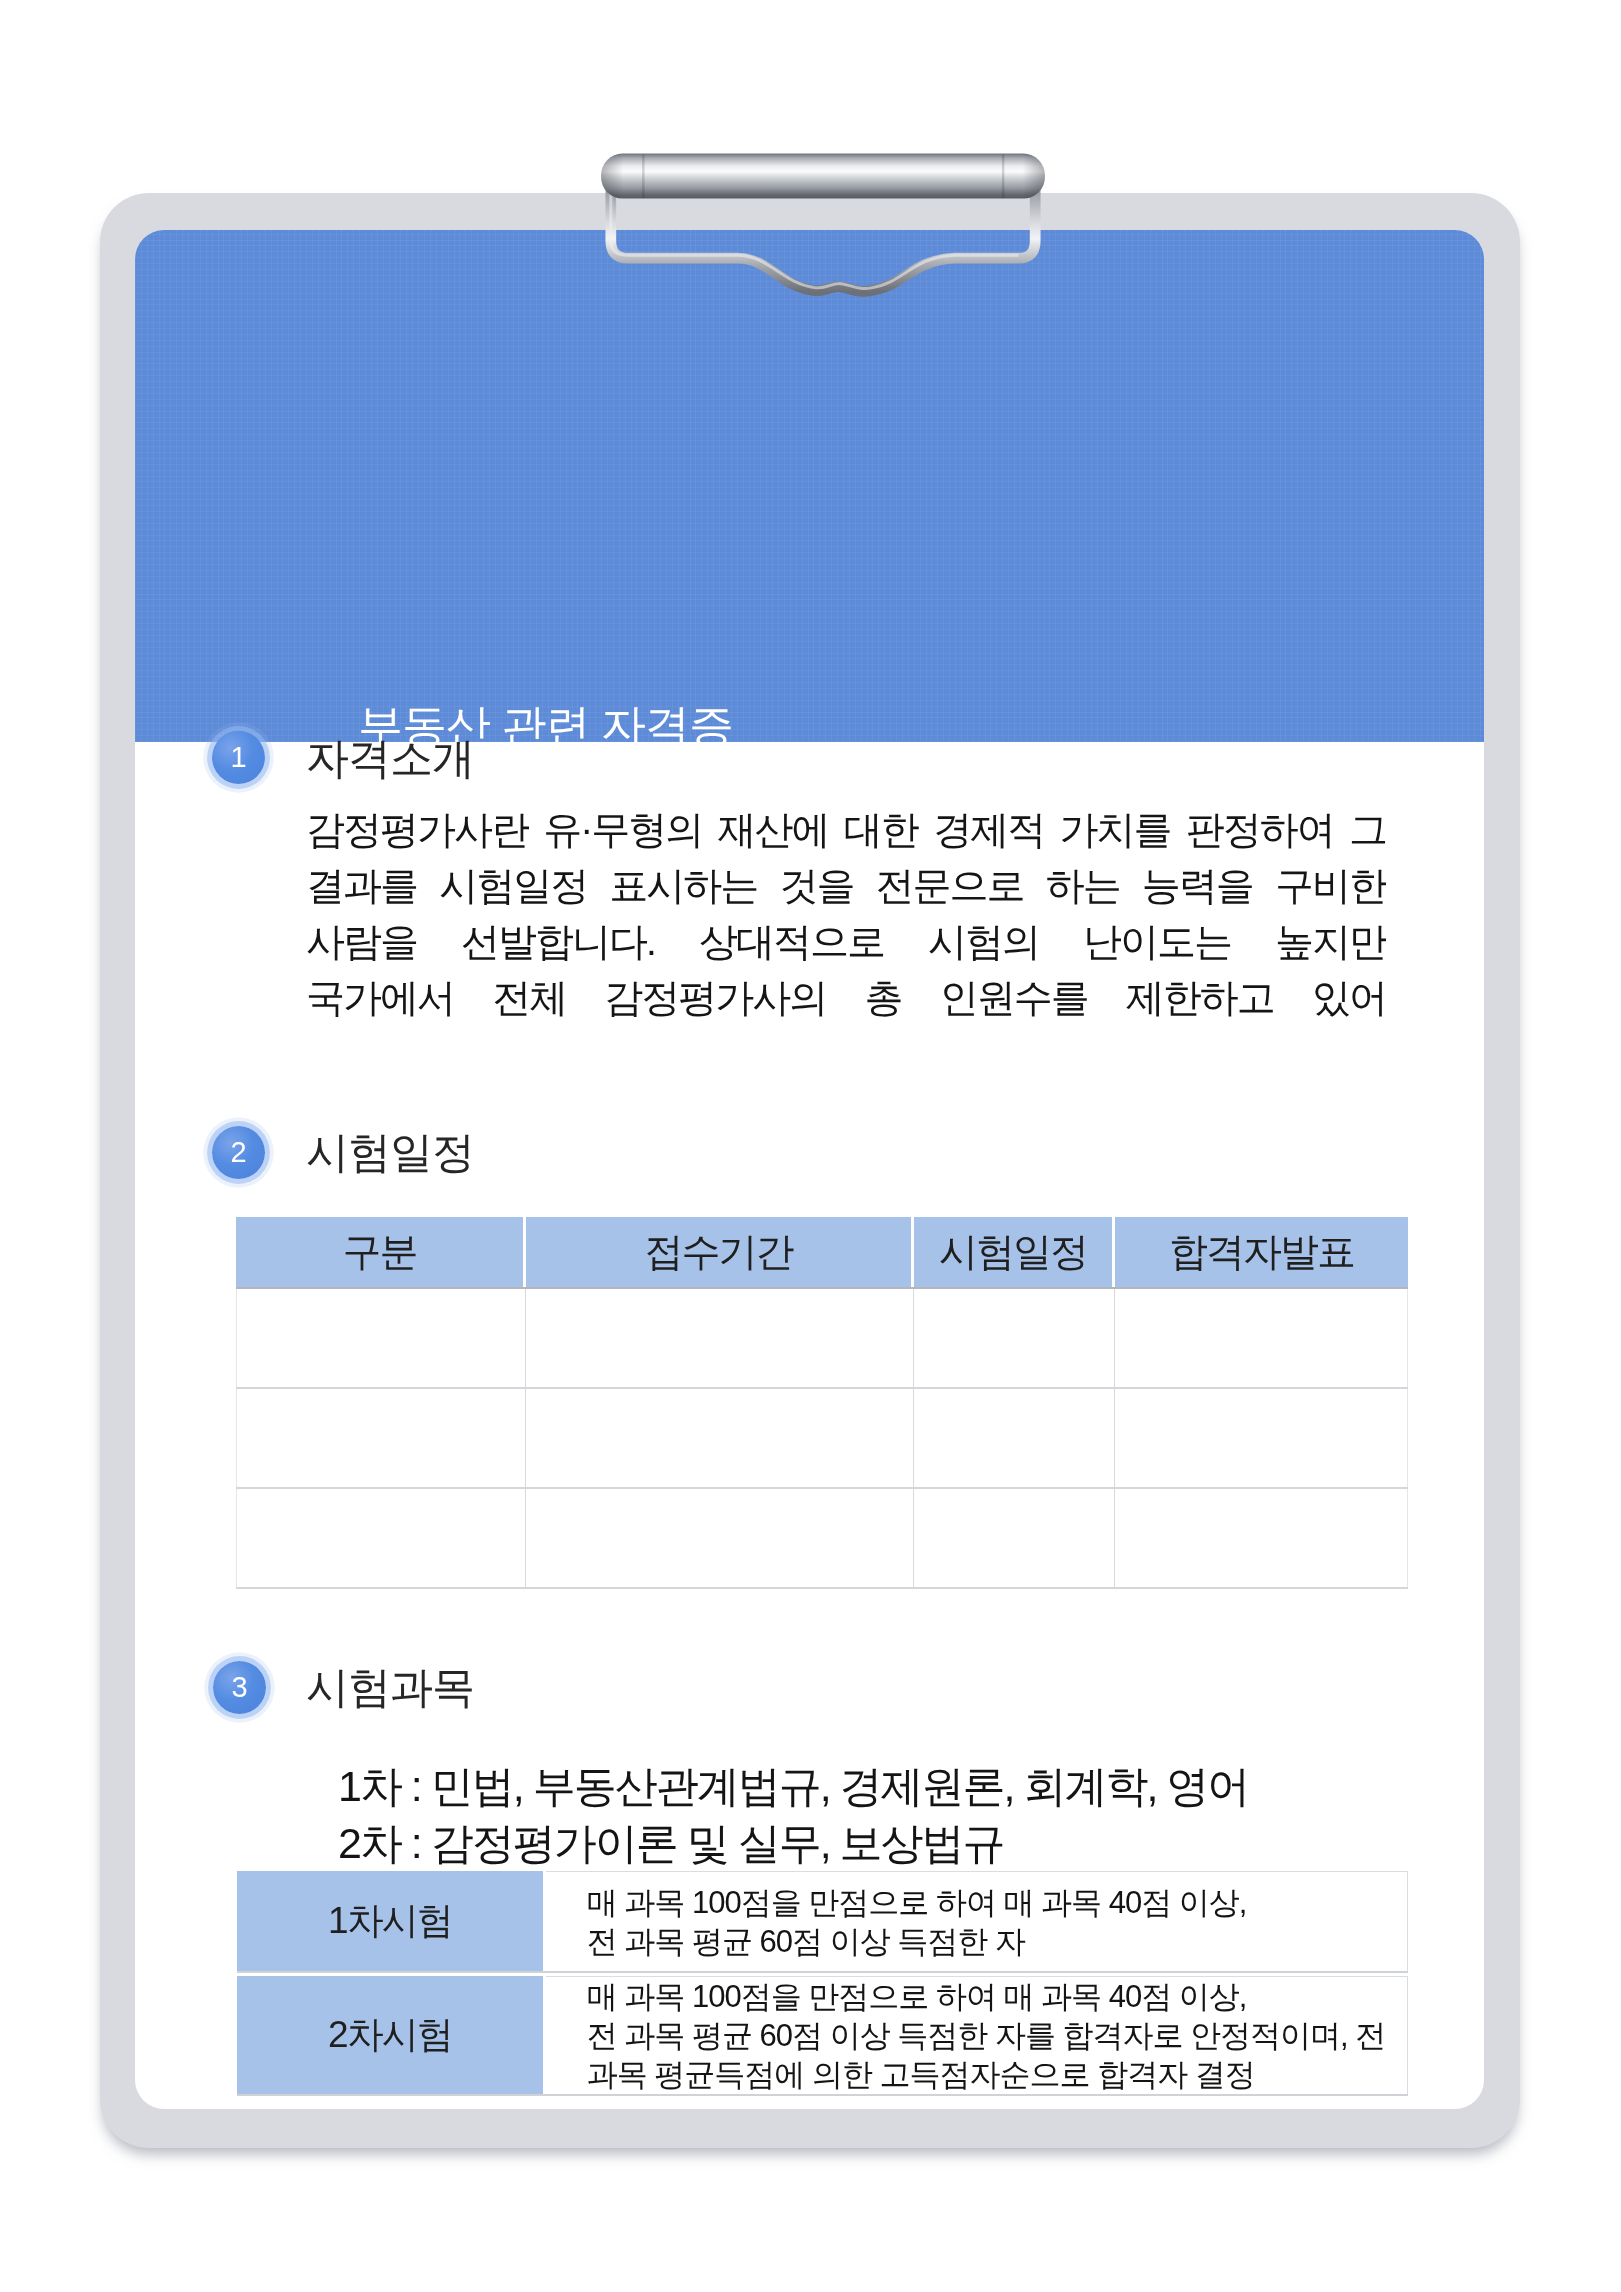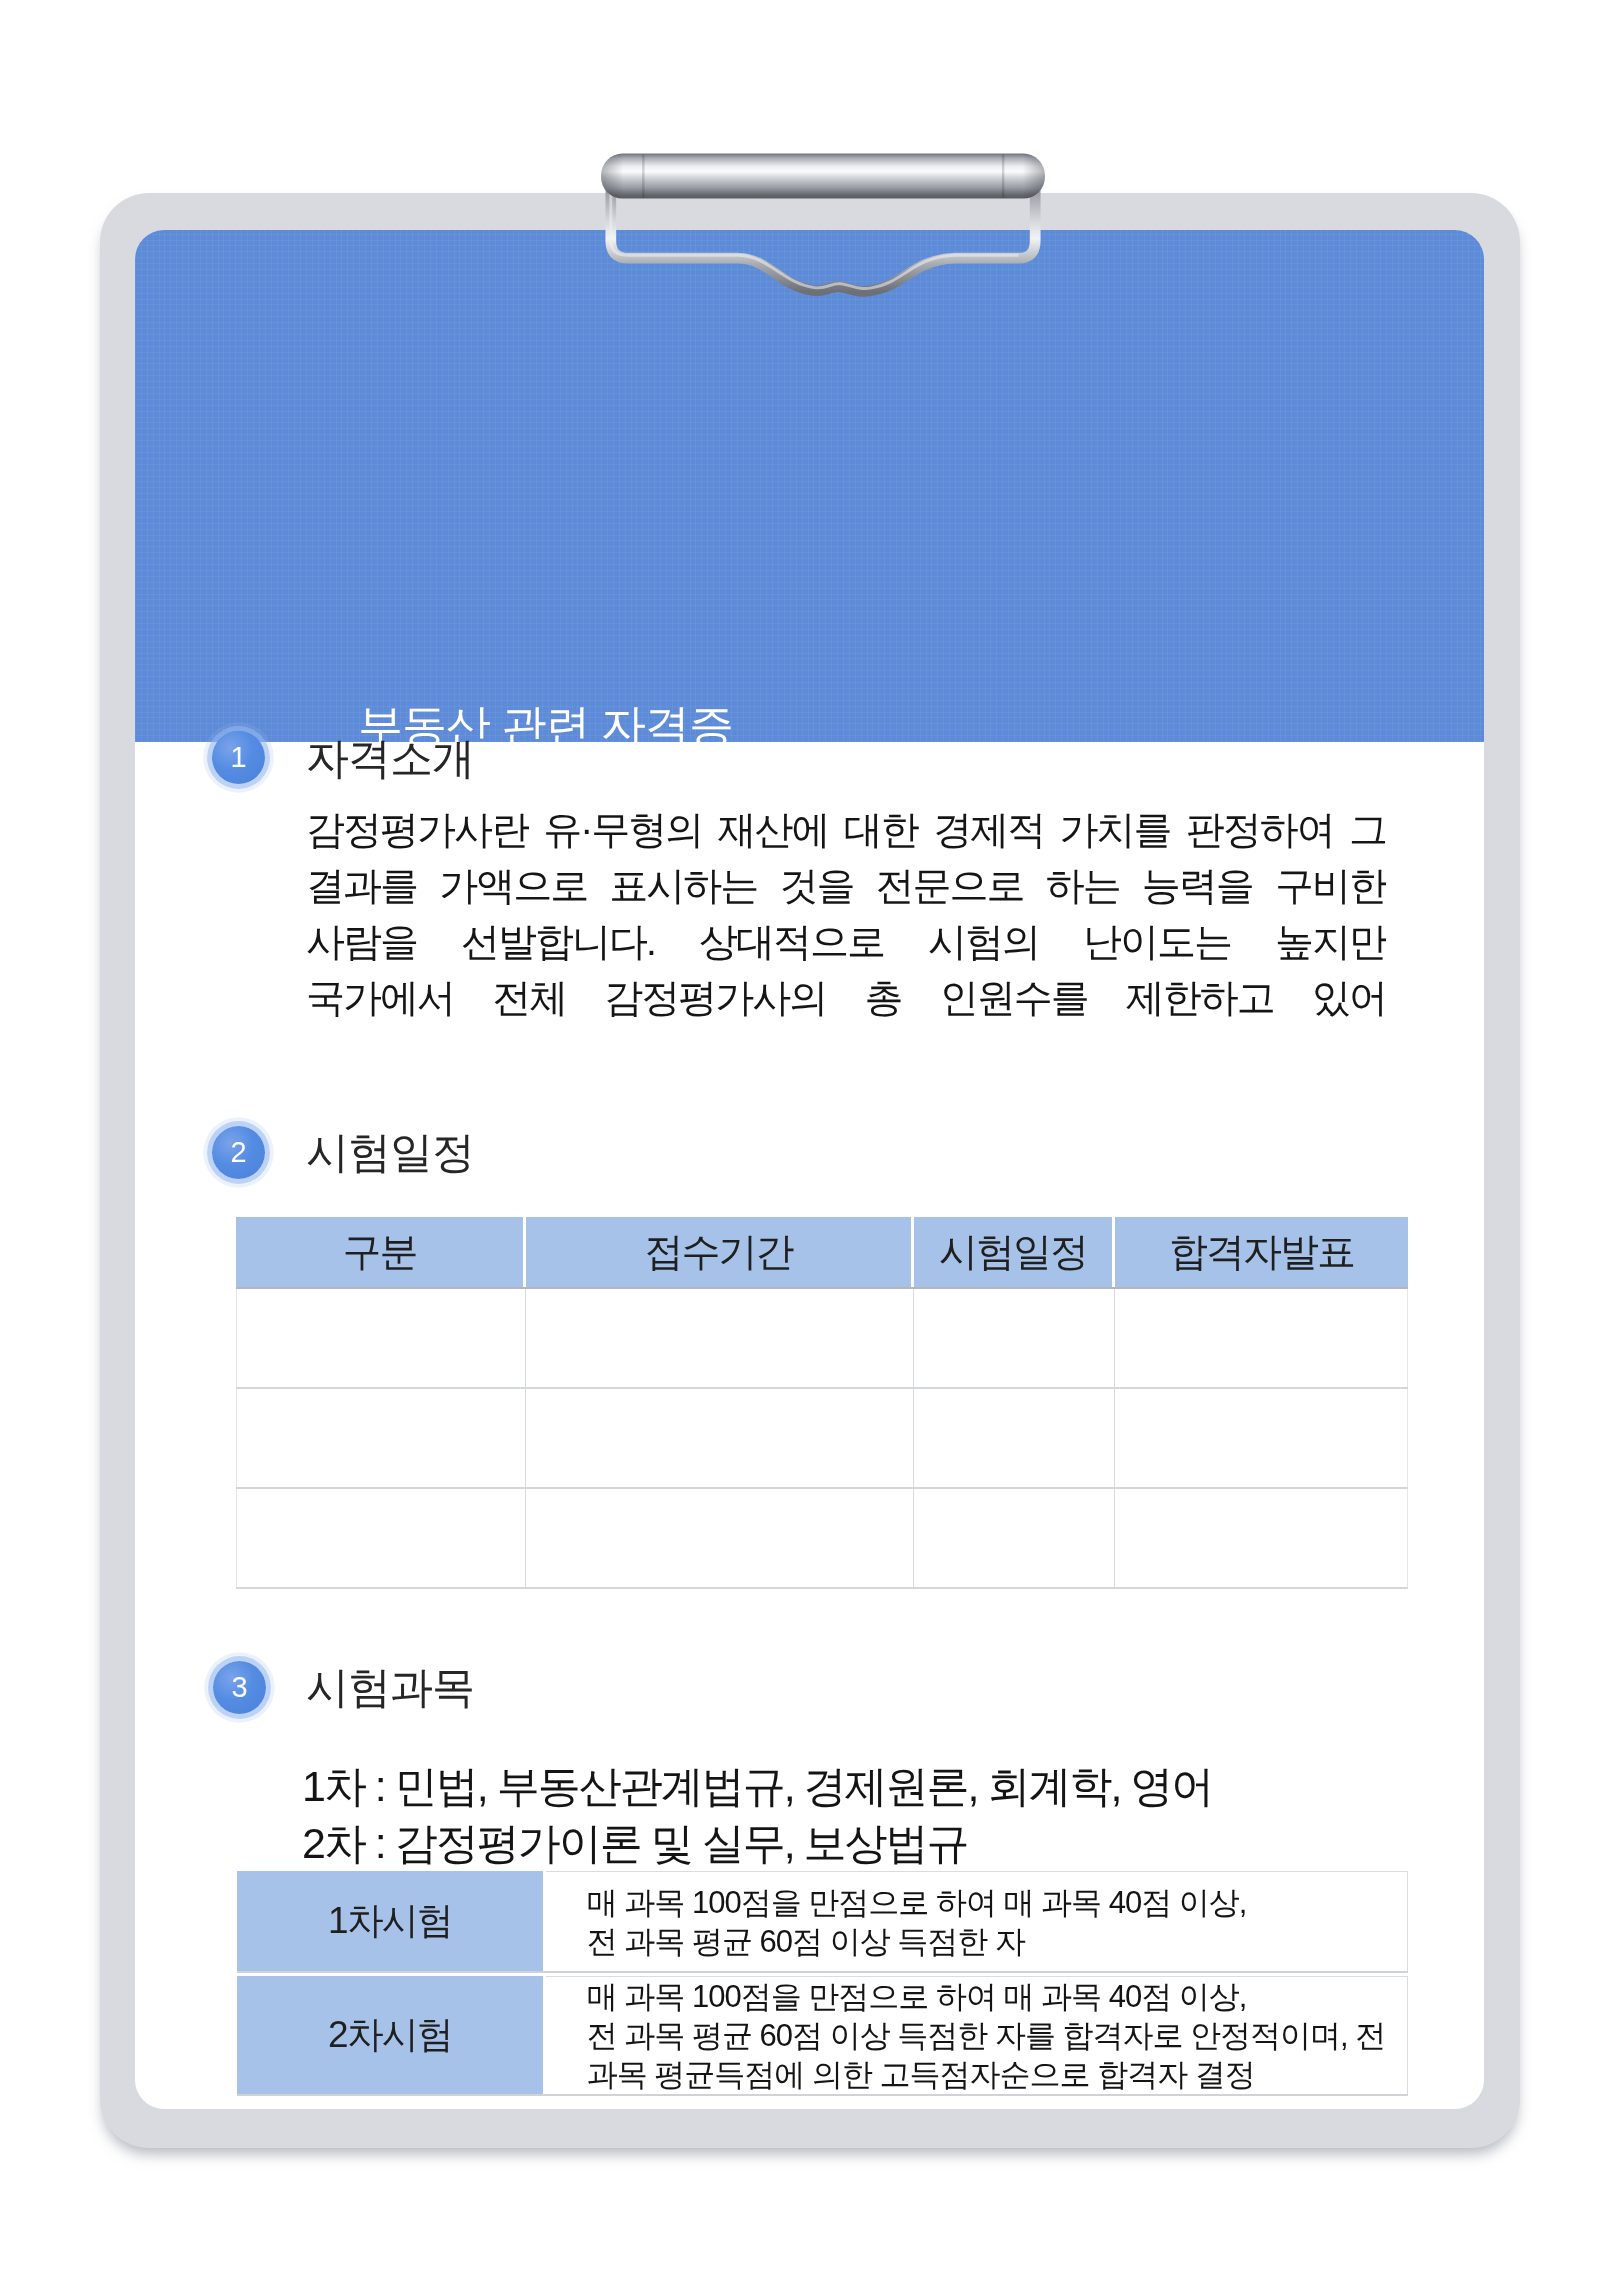--- a/index.html
+++ b/index.html
@@ -69,21 +69,21 @@
   .t1-row:last-child{border-bottom:none;}
   .t1-row .td{
     box-sizing:border-box;background:#ffffff;height:100%;
     border-right:1px solid #d6d9de;
   }
   .t1-row .td:first-child{border-left:1px solid #e4e6ea;}
   .t1-row .td:last-child{border-right:1px solid #e4e6ea;}
   .w1{width:290px}.w2{width:388px}.w3{width:201px}.w4{width:293px}
   
   .subjects{position:absolute;left:302px;top:1758px;}
-  .subject-line{font-size:43px;line-height:57px;letter-spacing:-2px;color:#141414;white-space:nowrap;}
+  .subject-line{font-size:43px;line-height:57px;letter-spacing:-2px;color:#141414;white-space:nowrap;margin-left:36px;}
   
   .t2{position:absolute;left:237px;top:1871px;width:1171px;}
   .t2-row{display:flex;border-bottom:2px solid #cfd2d7;}
   .t2-row + .t2-row{margin-top:2.9px;}
   .t2-label{
     box-sizing:border-box;width:309px;background:#a7c2e8;border-right:3.9px solid #ffffff;
     display:flex;align-items:center;justify-content:center;
     font-size:37px;letter-spacing:-2px;color:#1f1f1f;
   }
   .t2-content{
@@ -142,21 +142,21 @@
     <rect x="438" y="18" width="2.5" height="44" fill="rgba(30,32,36,0.18)"></rect>
   </svg>
 
   <div class="badge" style="left:212px;top:731px;">
     <span>1</span>
   </div>
   <div class="sec-heading" style="top:735px;text-align:center;">자격소개</div>
 
   <div class="para">
     <div class="para-line">감정평가사란 유·무형의 재산에 대한 경제적 가치를 판정하여 그</div>
-    <div class="para-line">결과를 가액으로 표시하는 것을 전문으로 하는 능력을 구비한</div>
+    <div class="para-line">결과를 시험일정 표시하는 것을 전문으로 하는 능력을 구비한</div>
     <div class="para-line">사람을 선발합니다. 상대적으로 시험의 난이도는 높지만</div>
     <div class="para-line">국가에서 전체 감정평가사의 총 인원수를 제한하고 있어</div>
   </div>
 
   <div class="badge" style="left:212px;top:1126px;">
     <span>2</span>
   </div>
   <div class="sec-heading" style="top:1129px;">시험일정</div>
 
   <div class="t1">

